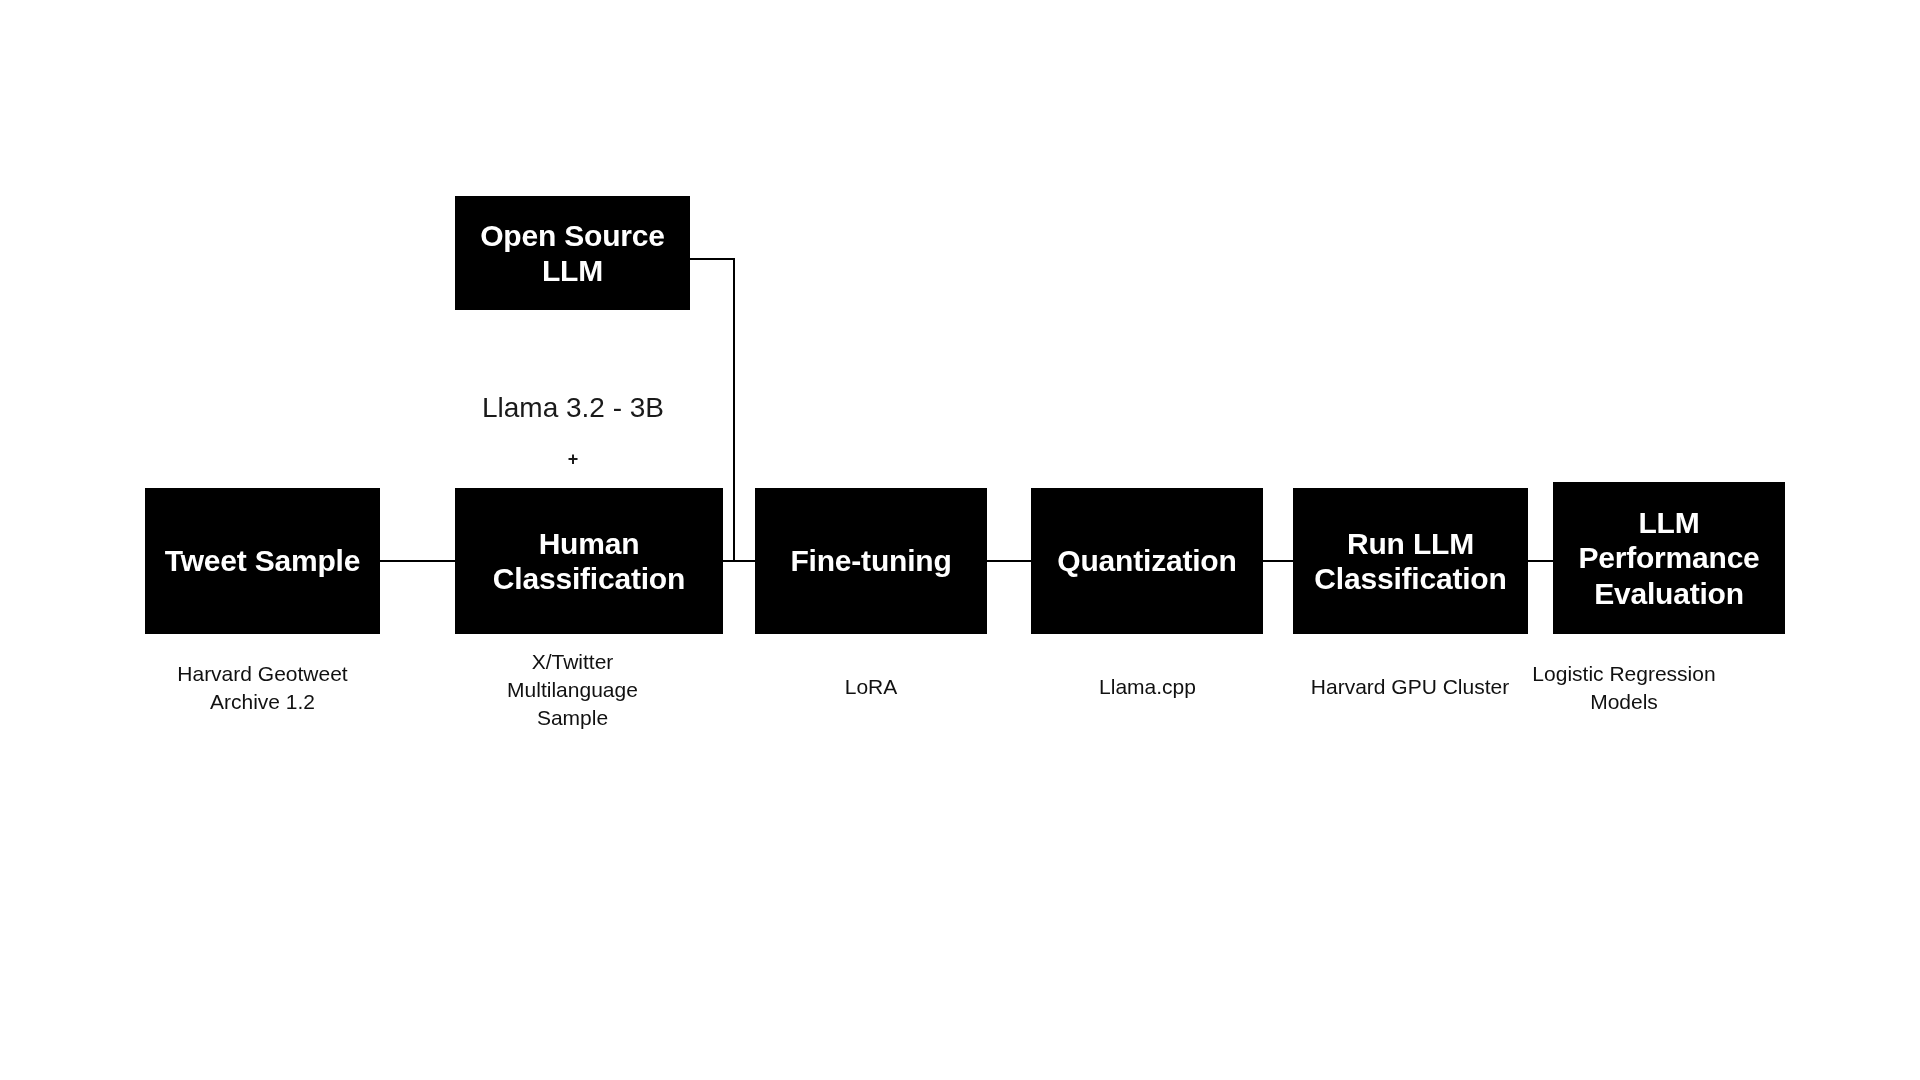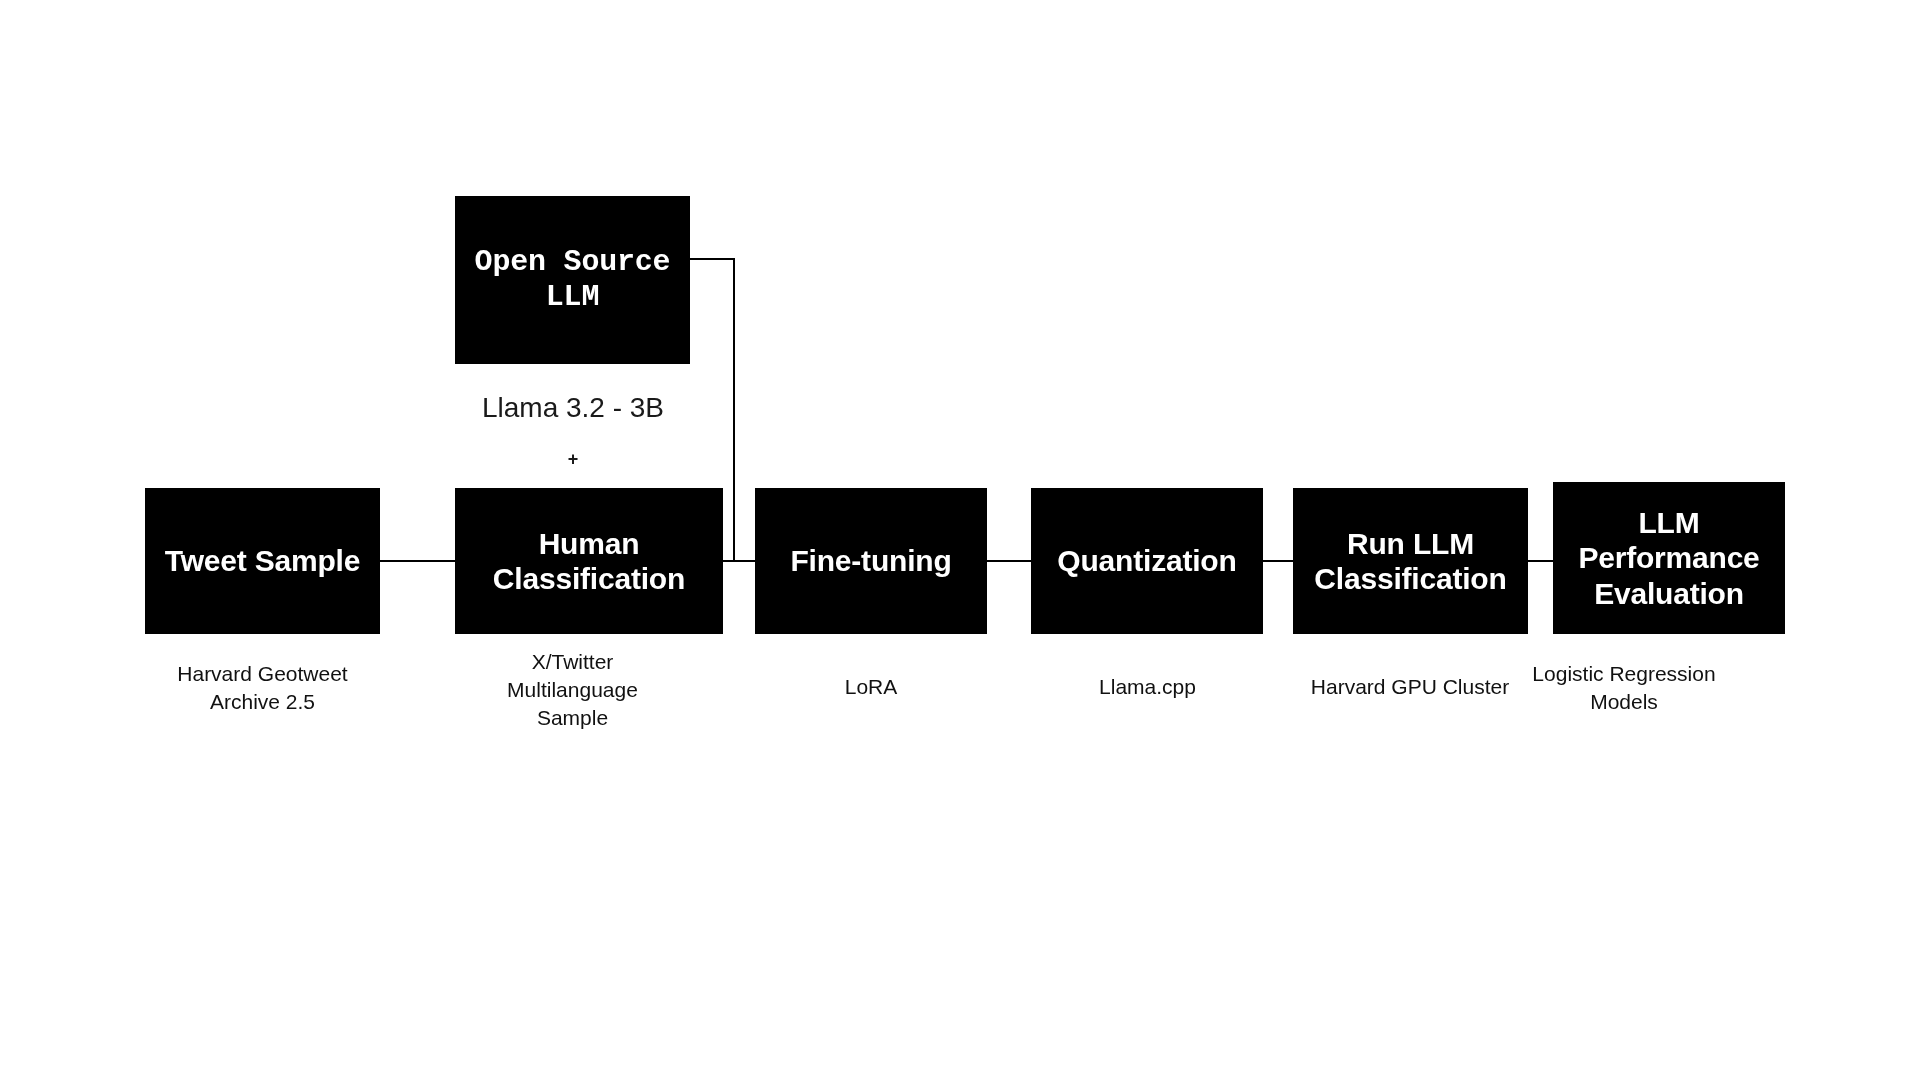--- a/index.html
+++ b/index.html
@@ -51,23 +51,22 @@
 
   #node-tweet-sample   { left: 145px; top: 488px; width: 235px; height: 146px; }
   #node-human-class    { left: 455px; top: 488px; width: 268px; height: 146px; }
   #node-fine-tuning    { left: 755px; top: 488px; width: 232px; height: 146px; }
   #node-quantization   { left: 1031px; top: 488px; width: 232px; height: 146px; }
   #node-run-llm        { left: 1293px; top: 488px; width: 235px; height: 146px; }
   #node-llm-perf       { left: 1553px; top: 482px; width: 232px; height: 152px; }
 
   
   #node-open-source-llm {
-    left: 455px; top: 196px; width: 235px; height: 168px;
+    left: 455px; top: 196px; width: 235px; height: 114px;
     font-size: 30px;
-    font-family: Liberation Mono, monospace;
   }
 
   
   .conn-h {
     position: absolute;
     height: 2px;
     background: #000000;
     z-index: 1;
   }
   .conn-v {
@@ -161,21 +160,21 @@
 Classification</span>
   </div>
 
   <div class="node row-node" id="node-llm-perf">
     <span class="node-label">LLM
 Performance
 Evaluation</span>
   </div>
 
   <div class="caption" id="cap-tweet-sample">Harvard Geotweet
-Archive 2.5</div>
+Archive 1.2</div>
 
   <div class="caption" id="cap-human-class">X/Twitter
 Multilanguage
 Sample</div>
 
   <div class="caption" id="cap-fine-tuning">LoRA</div>
 
   <div class="caption" id="cap-quantization">Llama.cpp</div>
 
   <div class="caption" id="cap-run-llm">Harvard GPU Cluster</div>

